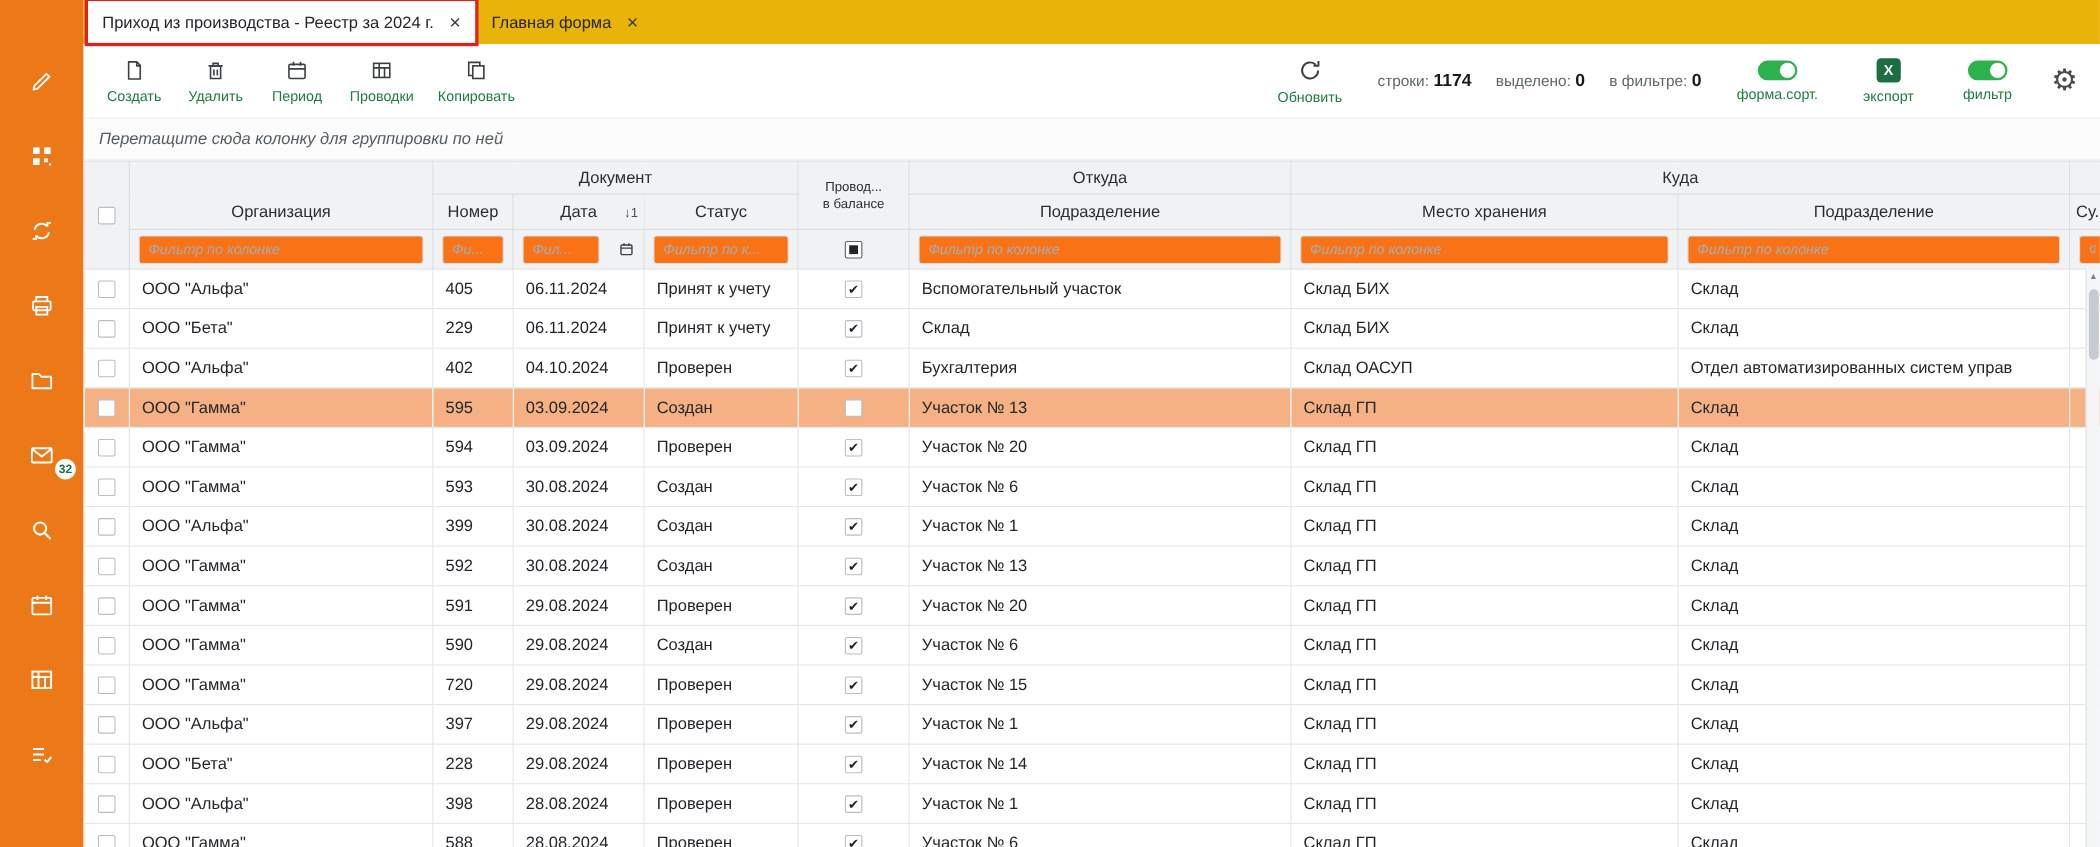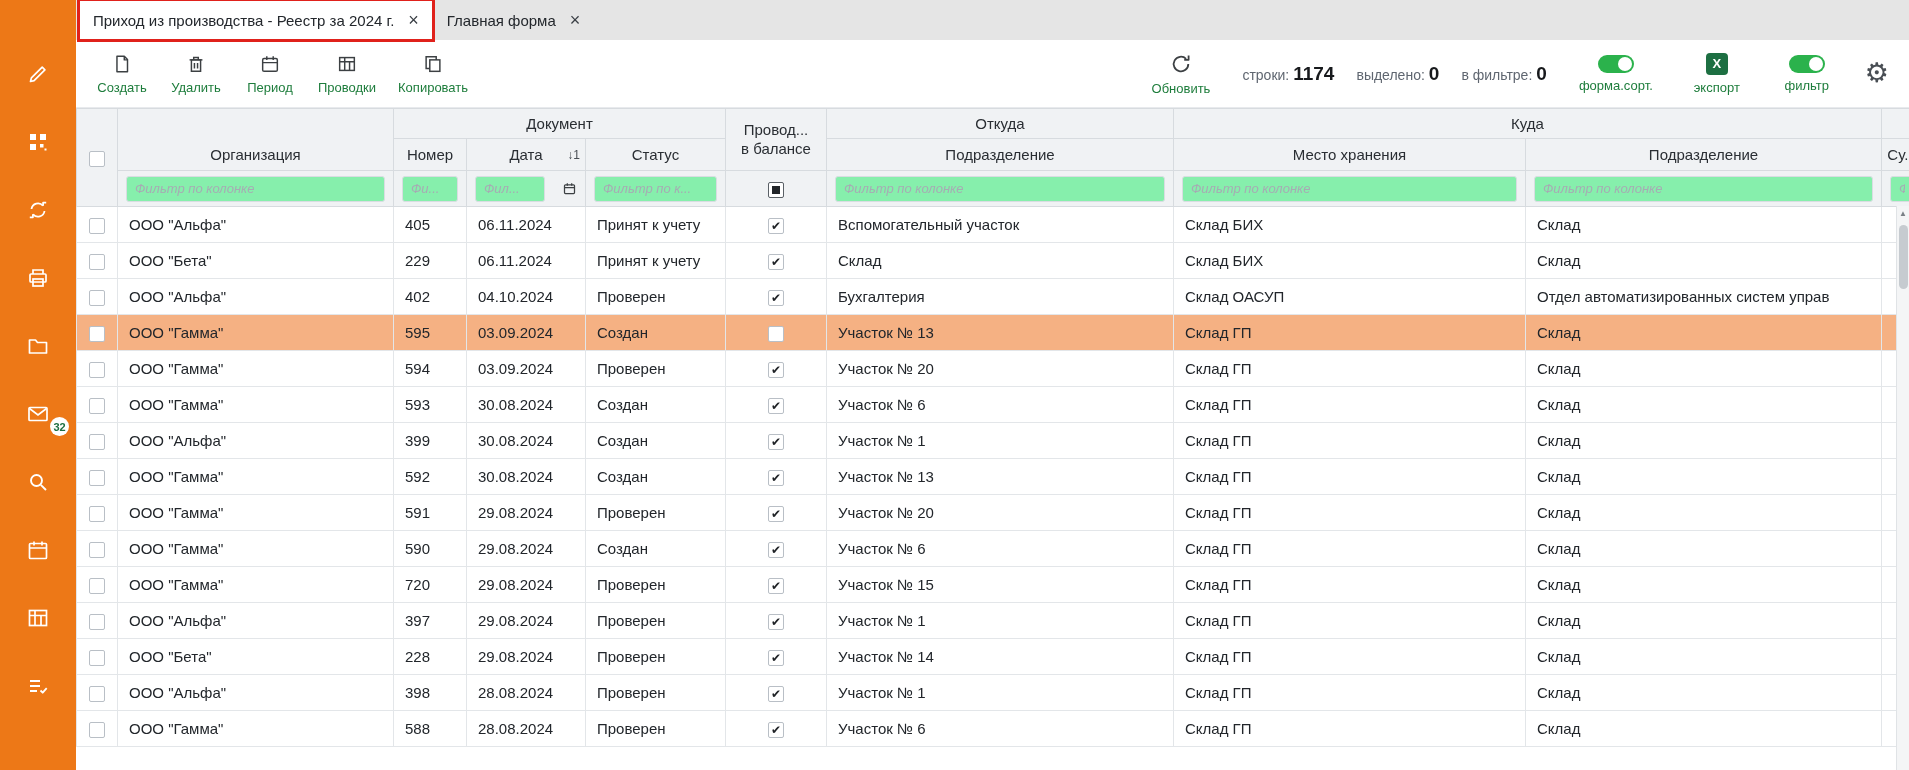--- a/index.html
+++ b/index.html
@@ -13,39 +13,39 @@
     align-items: center; padding-top: 62px; gap: 44px; }
   .sb-item { width: 76px; height: 24px; display: flex; justify-content: center;
     align-items: center; position: relative; cursor: pointer; }
   .sb-badge { position: absolute; right: 7px; bottom: -10px; min-width: 19px; height: 19px;
     border-radius: 50%; background: #FFFFFF; color: #1D6F42; font-size: 11px; font-weight: bold;
     display: flex; align-items: center; justify-content: center; padding: 0 2px; }
 
   .main { flex: 1; display: flex; flex-direction: column; min-width: 0; }
 
   
-  .tabbar { flex: 0 0 40px; height: 40px; background: #e5e5e5; display: flex;
+  .tabbar { flex: 0 0 40px; height: 40px; background: #eab308; display: flex;
     align-items: stretch; padding-left: 3px; text-align: center; }
   .tab { display: flex; align-items: center; gap: 14px; padding: 0 14px; font-size: 15px;
     color: #23272C; cursor: pointer; white-space: nowrap; }
   .tab.active { background: #fff; outline: 3px solid #E0211B; outline-offset: -1px;
     position: relative; z-index: 3; }
   .tab-close { color: #3A3F45; font-size: 18px; line-height: 1; cursor: pointer; }
 
   
   .toolbar { flex: 0 0 68px; height: 68px; background: #fff; display: flex; align-items: center;
     border-bottom: 1px solid #E8EAED; padding-left: 14px; }
   .tb-left { display: flex; gap: 10px; }
   .tb-btn { display: flex; flex-direction: column; align-items: center; justify-content: center;
     gap: 5px; min-width: 64px; padding: 0 6px; cursor: pointer; }
   .tb-label { color: #1E7D3C; font-size: 13px; white-space: nowrap; }
   .tb-ico { display: block; }
   .tb-right { margin-left: auto; display: flex; align-items: center; gap: 26px; padding-right: 20px; }
   .counters { display: flex; gap: 22px; font-size: 14px; color: #5F6670; align-items: center; }
-  .counters b { color: #17191C; margin-left: 4px; font-size: 19px; }
+  .counters b { color: #17191C; margin-left: 4px; font-size: 16px; }
   .toggle { width: 36px; height: 18px; border-radius: 9px; background: #2BB24C; position: relative;
     display: inline-block; cursor: pointer; }
   .toggle .knob { position: absolute; right: 2px; top: 2px; width: 14px; height: 14px;
     background: #fff; border-radius: 50%; }
   .xl-ico { width: 22px; height: 22px; background: #1D6F42; color: #fff; border-radius: 4px;
     font-weight: bold; font-size: 13px; display: flex; align-items: center; justify-content: center; }
   .gear { font-size: 27px; color: #494E54; cursor: pointer; line-height: 1; }
 
   
   .groupbar { flex: 0 0 38px; height: 38px; background: #FCFCFD; border-bottom: 1px solid #E4E7EA;
@@ -56,28 +56,28 @@
   .table-wrap { position: relative; flex: 1; overflow: hidden; background: #fff; }
   table.grid { border-collapse: collapse; table-layout: fixed; width: 1846px;
     font-size: 15px; color: #22262B; }
   .grid th, .grid td { border: 1px solid #E3E6E9; overflow: hidden; white-space: nowrap; }
   .grid thead th { background: #F0F2F4; border-color: #D7DBDF; font-weight: normal;
     color: #2A2E33; text-align: center; }
   .h-group th { height: 30px; margin-top: 24px; }
   .h-cols th { height: 32px; cursor: pointer; }
   .h-filter th { height: 36px; padding: 0; background: #F0F2F4; }
   .h-org { vertical-align: bottom; padding-bottom: 7px; }
-  .h-posted { line-height: 1.25; font-size: 15px; }
+  .h-posted { line-height: 1.25; font-size: 12px; }
   .h-date { position: relative; }
   .sort { position: absolute; right: 5px; top: 50%; transform: translateY(-50%);
     font-size: 12px; color: #4A4F55; }
 
   .flt { width: calc(100% - 16px); margin: 0 8px; height: 25px; border: 1px solid #D9DDE2;
     border-radius: 3px; font-size: 13px; font-style: italic; padding: 12px 8px; color: #333;
-    outline: none; background: #86efac; font-family: inherit; }
+    outline: none; background: #f97316; font-family: inherit; }
   .flt::placeholder { color: #A6ACB3; font-style: italic; }
   .flt-date { display: flex; align-items: center; gap: 17px; padding: 0 8px; }
   .flt-date .flt { flex: 1; width: auto; margin: 0; min-width: 0; }
   .cal-btn { flex: 0 0 auto; cursor: pointer; display: flex; }
 
   .drow td { height: 36px; padding: 0 11px; background: #fff; }
   .drow td.c-cb, .drow td.c-center { padding: 0; text-align: center; }
   .c-cb { text-align: center; vertical-align: middle; }
   .drow.selected td { background: #F5B183; }
   .drow { cursor: pointer; }
@@ -248,20 +248,23 @@
         <div class="tb-btn">
           <span class="toggle">
               <span class="knob"></span>
             </span>
           <span class="tb-label">фильтр</span>
         </div>
         <span class="gear">⚙</span>
       </div>
     </div>
 
+    <div class="groupbar">
+      <span>Перетащите сюда колонку для группировки по ней</span>
+    </div>
 
     <div class="table-wrap">
       <table class="grid">
         <colgroup>
           <col style="width:41px">
             <col style="width:276px">
             <col style="width:73px">
             <col style="width:119px">
             <col style="width:140px">
             <col style="width:101px">

